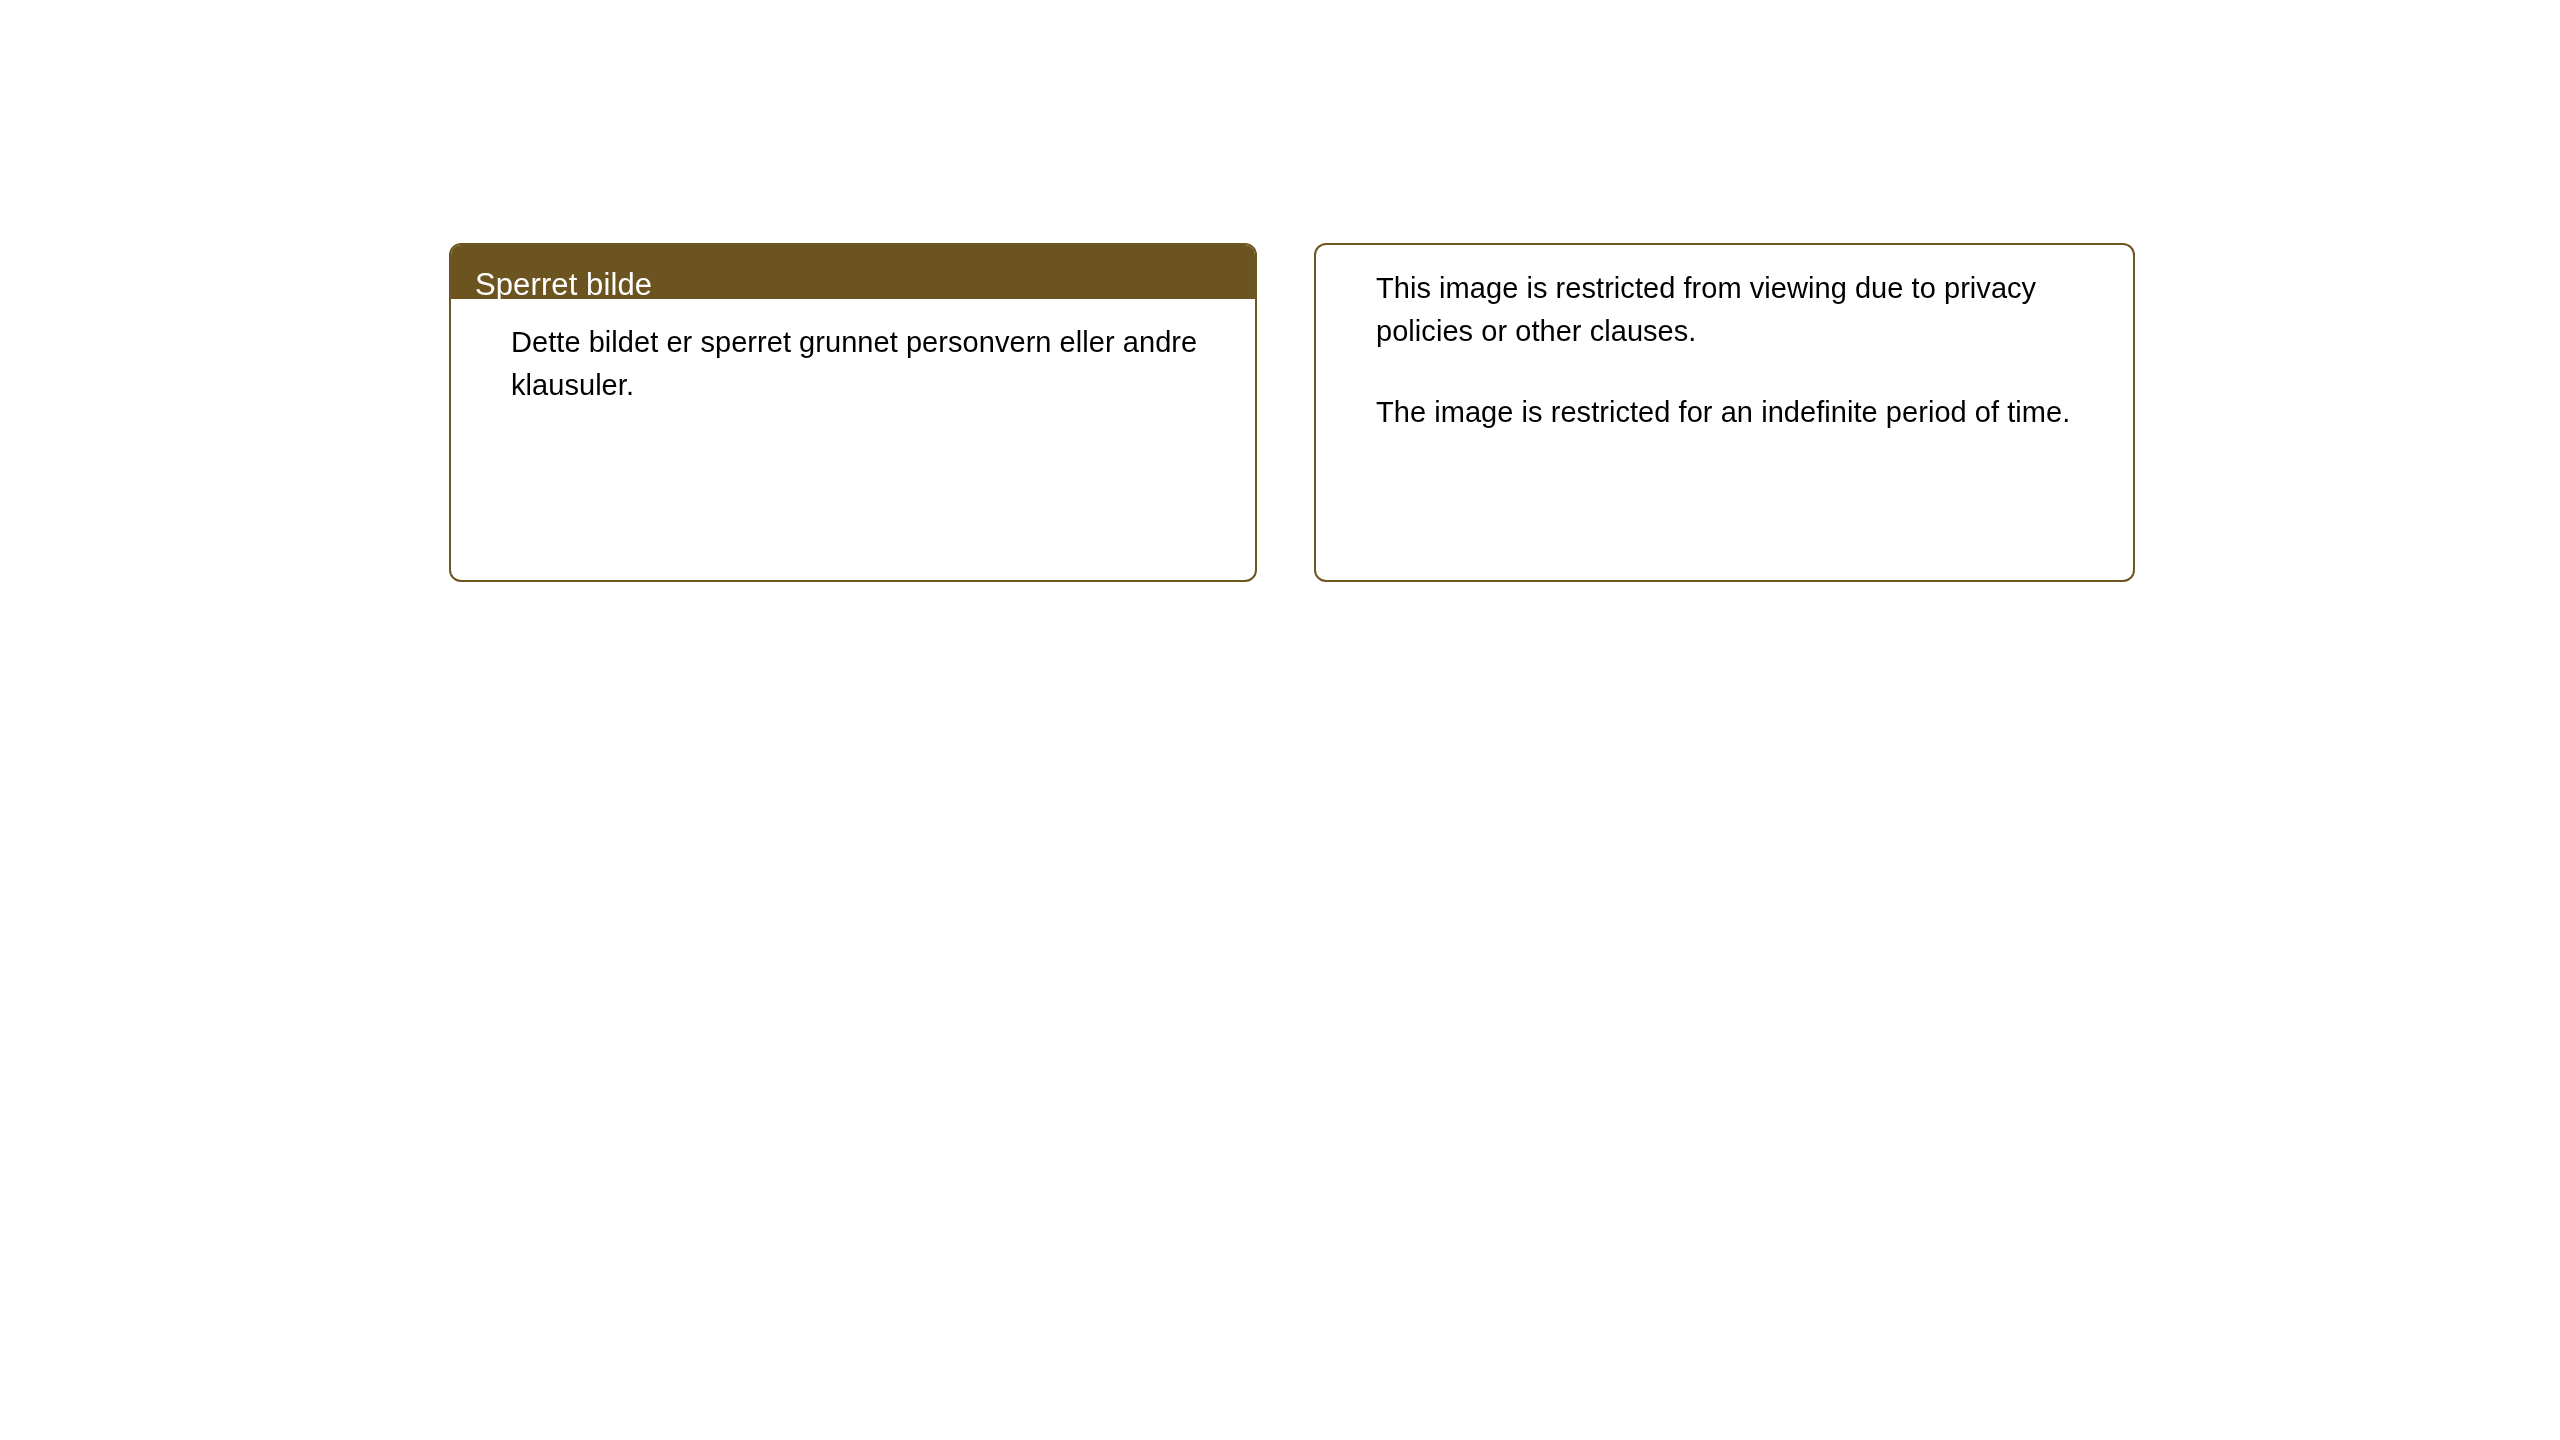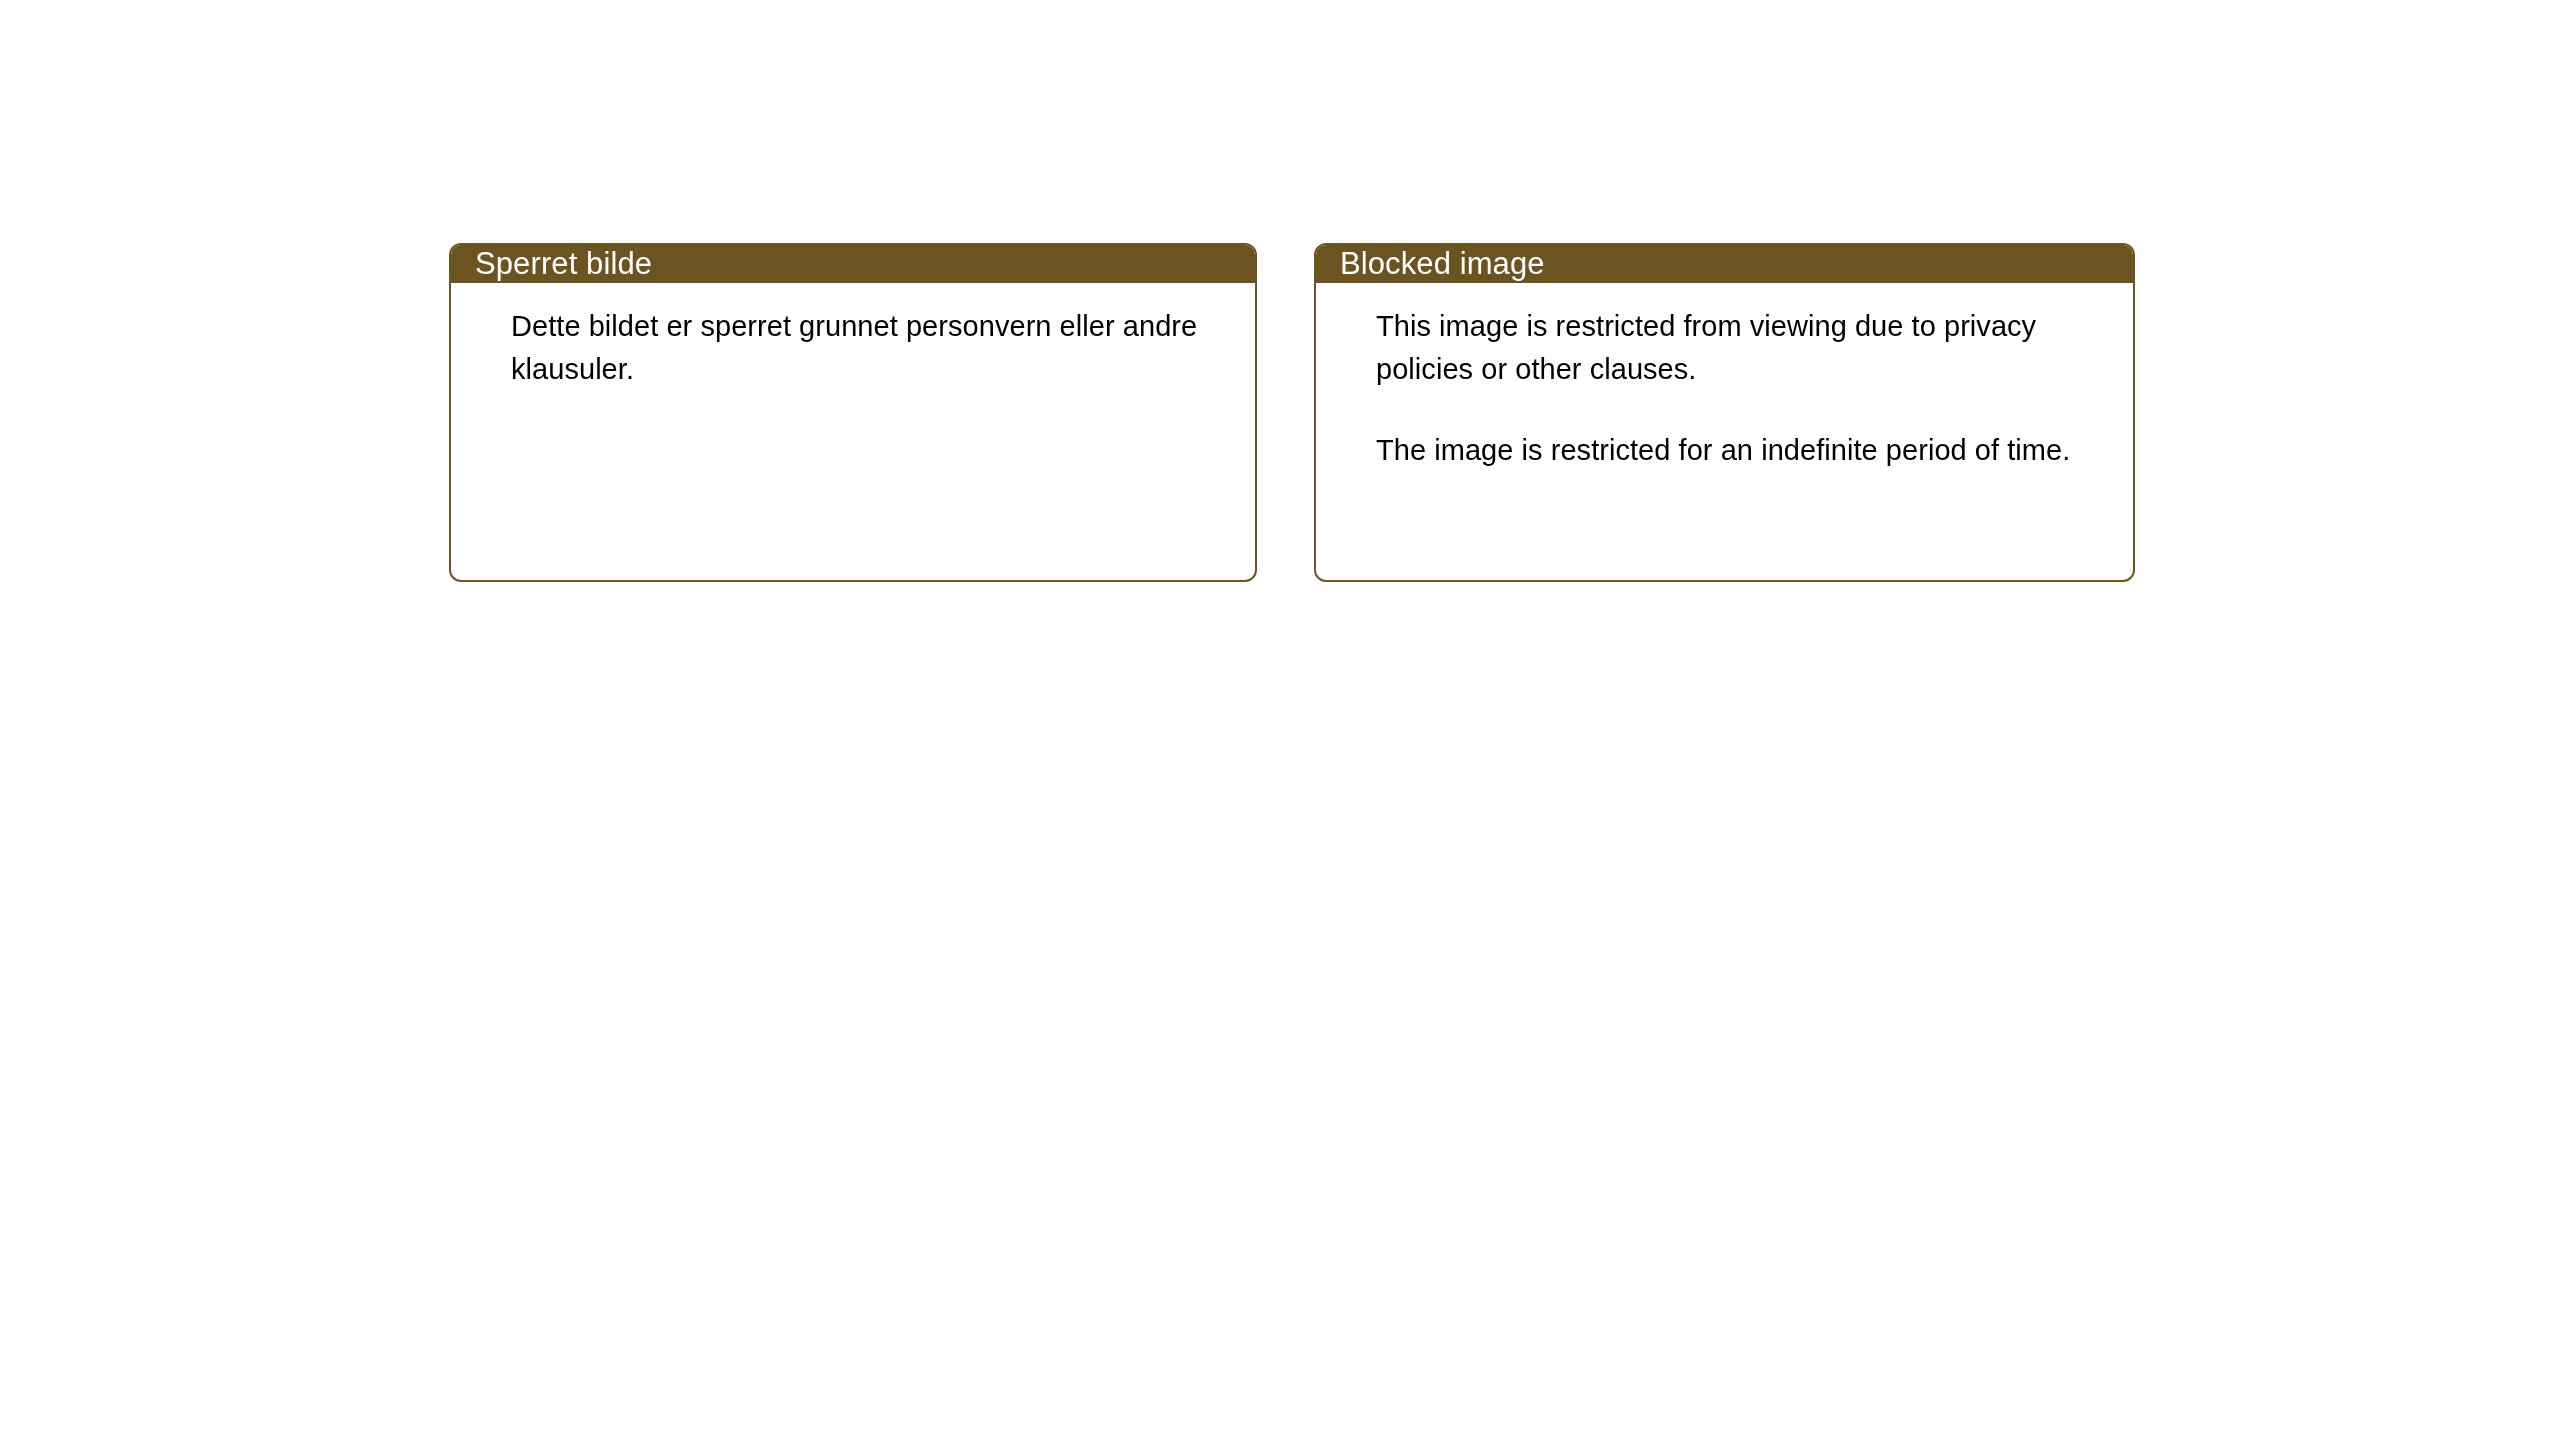--- a/index.html
+++ b/index.html
@@ -44,27 +44,27 @@
 
   .notice-card.card-en {
     left: 1314px;
     top: 243px;
     width: 821px;
     height: 339px;
   }
 
   .card-header {
     box-sizing: border-box;
-    height: 40px;
+    height: 56px;
     background: #6b5420;
     margin: -2px -2px 0 -2px;
     border-top-left-radius: 12px;
     border-top-right-radius: 12px;
     display: flex;
-    align-items: center;
+    align-items: flex-start;
     padding: 0 0 0 26px;
   }
 
   .card-title {
     color: #ffffff;
     font-size: 31px;
     font-weight: 400;
     line-height: 1;
     letter-spacing: 0.1px;
     white-space: nowrap;
@@ -105,22 +105,19 @@
   <section class="notice-card card-no">
     <div class="card-header">
       <h2 class="card-title">Sperret bilde</h2>
     </div>
     <div class="card-body">
       <p class="body-paragraph">Dette bildet er sperret grunnet personvern eller andre klausuler.</p>
     </div>
   </section>
 
   <section class="notice-card card-en">
-    <div class="card-header">
-      <h2 class="card-title">Blocked image</h2>
-    </div>
     <div class="card-body">
       <p class="body-paragraph">This image is restricted from viewing due to privacy policies or other clauses.</p>
       <p class="body-paragraph">The image is restricted for an indefinite period of time.</p>
     </div>
   </section>
 
 </div>
 
 </body></html>

